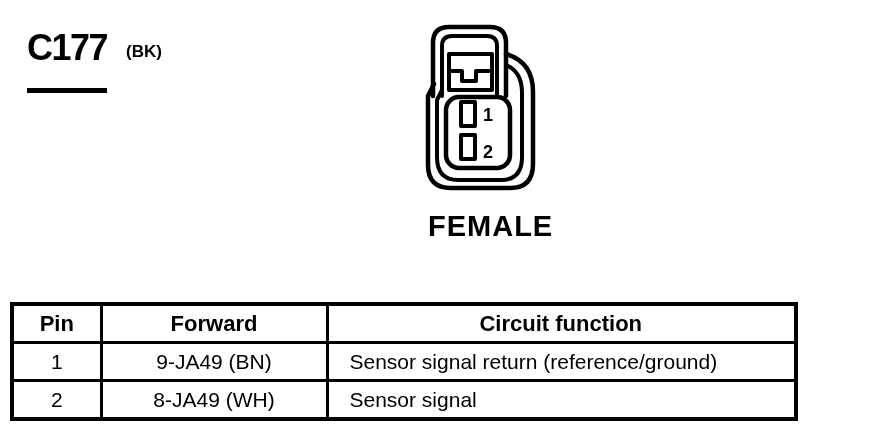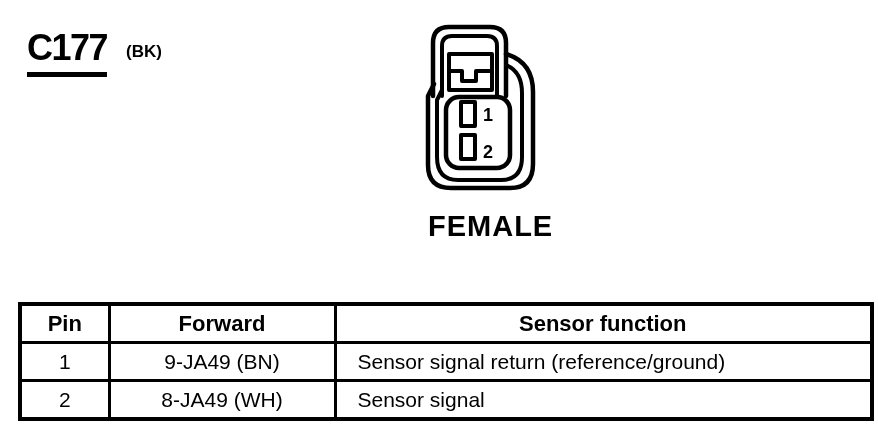--- a/index.html
+++ b/index.html
@@ -26,21 +26,21 @@
     display: flex;
     align-items: flex-start;
   }
   .connector-id {
     display: inline-block;
     font-size: 36px;
     font-weight: bold;
     letter-spacing: -1.5px;
     line-height: 1;
     border-bottom: 5px solid #000;
-    padding-bottom: 6px;
+    padding-bottom: 22px;
   }
   .color-code {
     font-size: 17px;
     font-weight: 700;
     margin-left: 19px;
     margin-top: 12px;
     letter-spacing: 0;
   }
   .part-number {
     font-size: 34px;
@@ -68,23 +68,23 @@
     left: 428px;
     top: 210px;
     font-size: 29px;
     font-weight: bold;
     letter-spacing: 1px;
   }
 
   
   table.pinout {
     position: absolute;
-    left: 18px;
+    left: 10px;
     top: 302px;
-    width: 856px;
+    width: 788px;
     border-collapse: collapse;
     table-layout: fixed;
     border: 4px solid #000;
   }
   table.pinout th,
   table.pinout td {
     border: 3px solid #000;
     height: 33px;
     vertical-align: middle;
     white-space: nowrap;
@@ -148,21 +148,21 @@
 <table class="pinout">
   <colgroup>
     <col class="c-pin">
     <col class="c-circuit">
     <col class="c-func">
   </colgroup>
   <thead>
     <tr>
       <th>Pin</th>
       <th>Forward</th>
-      <th class="func-head">Sensor function</th>
+      <th class="func-head">Circuit function</th>
     </tr>
   </thead>
   <tbody>
     <tr>
       <td>1</td>
       <td>9-JA49 (BN)</td>
       <td class="func-cell">Sensor signal return (reference/ground)</td>
     </tr>
     <tr>
       <td>2</td>

